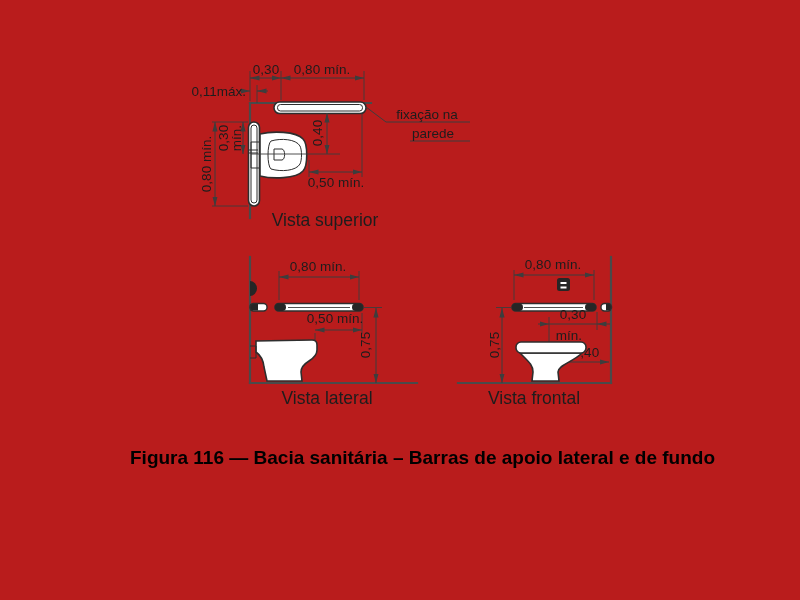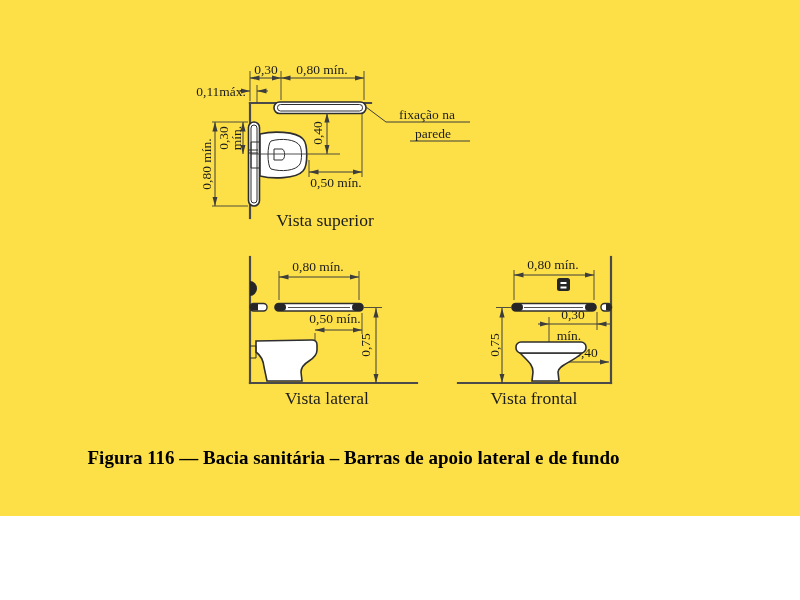--- a/index.html
+++ b/index.html
@@ -1,30 +1,30 @@
 <!DOCTYPE html>
 <html><head>
 <meta charset="utf-8">
 <style>
   html,body{margin:0;padding:0;background:#ffffff;}
-  #stage{position:relative;width:800px;height:516px;background:#fde047;overflow:hidden;
-         font-family:Liberation Serif, serif;}
+  #stage{position:relative;width:800px;height:600px;background:#b91c1c;overflow:hidden;
+         font-family:Liberation Sans, sans-serif;}
   svg{position:absolute;left:0;top:0;}
   .wall{stroke:#4a4a4a;stroke-width:2.2;fill:none;stroke-linecap:square;}
   .shape{stroke:#2e2e2e;stroke-width:1.6;fill:#ffffff;}
   .shape-thin{stroke:#2e2e2e;stroke-width:1;fill:none;}
   .dark{fill:#262626;stroke:none;}
   .ext{stroke:#3d3d3d;stroke-width:0.9;fill:none;}
   .dim{stroke:#3d3d3d;stroke-width:1;fill:none;marker-start:url(#arr);marker-end:url(#arr);}
   .dimplain{stroke:#3d3d3d;stroke-width:1;fill:none;}
   .dimhalf{stroke:#3d3d3d;stroke-width:1;fill:none;marker-end:url(#arr);}
   .leader{stroke:#3d3d3d;stroke-width:1;fill:none;}
   .dimtext{font-size:13.5px;fill:#1d1d1d;}
   .viewlabel{font-size:17.5px;fill:#1d1d1d;}
-  .caption{position:absolute;left:0;top:447px;width:707px;text-align:center;
+  .caption{position:absolute;left:8px;top:447px;width:707px;text-align:right;
            font-size:19px;font-weight:bold;color:#000;}
 </style>
 </head>
 <body>
 
 <div id="stage">
 
 <svg width="800" height="440" viewBox="0 0 800 440">
   <defs>
     <marker id="arr" viewBox="0 0 10 6" markerWidth="10" markerHeight="6" refX="9.5" refY="3" orient="auto-start-reverse" markerUnits="userSpaceOnUse">

